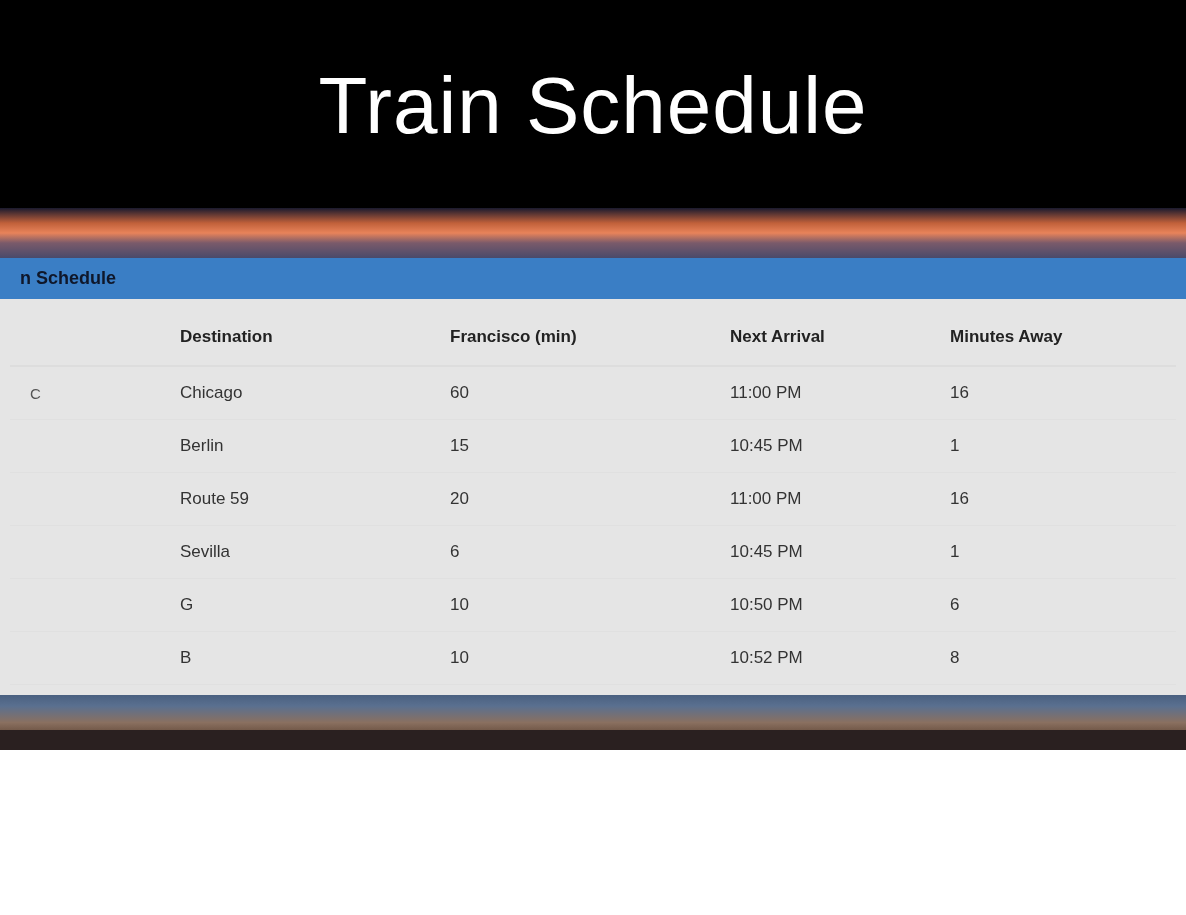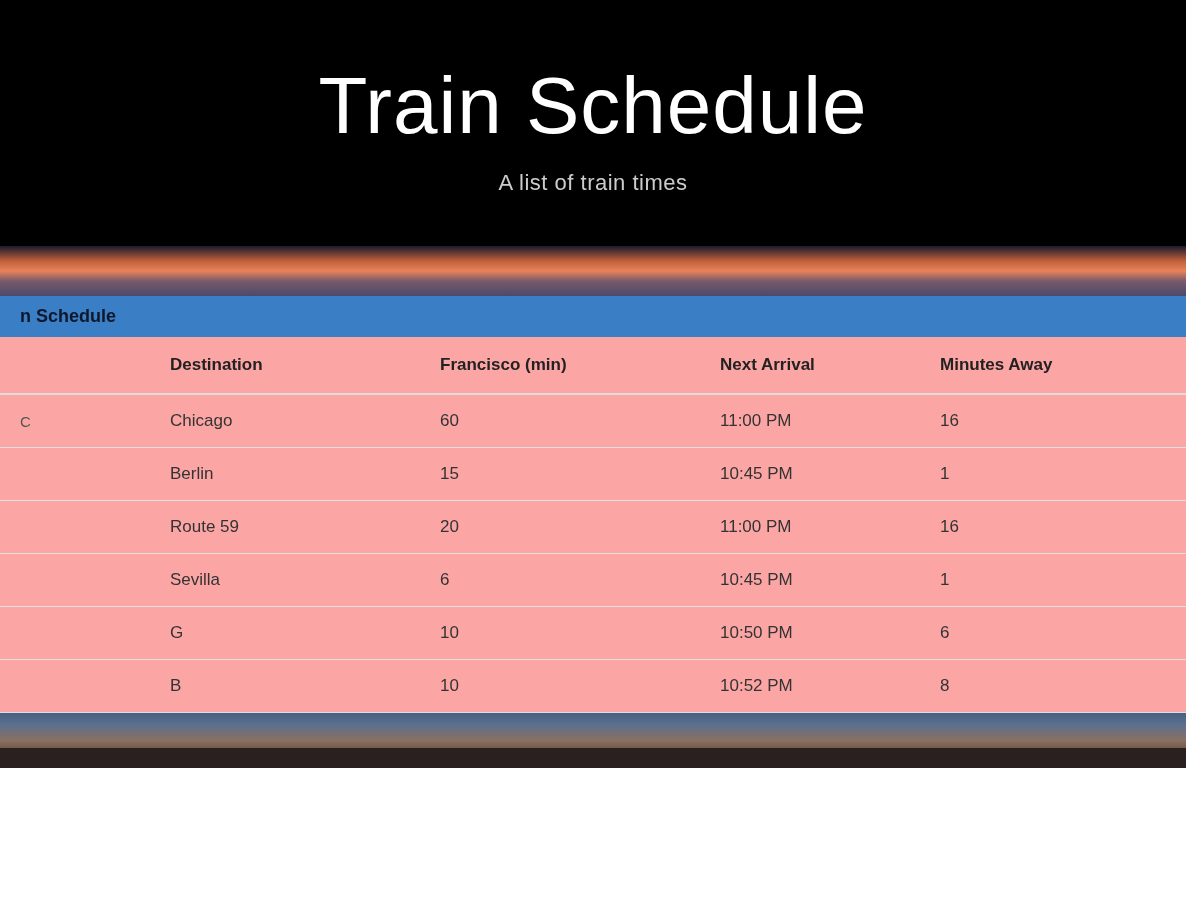--- a/index.html
+++ b/index.html
@@ -22,21 +22,21 @@
       color: #fff;
       text-align: center;
       padding: 60px 20px 50px;
       width: 100%;
     }
 
     .hero-title {
       font-size: 80px;
       font-weight: 300;
       letter-spacing: 1px;
-      margin-bottom: 18px;
+      margin-bottom: 6px;
     }
 
     .hero-subtitle {
       font-size: 22px;
       font-weight: 400;
       color: #ccc;
       letter-spacing: 0.5px;
     }
 
     
@@ -58,23 +58,23 @@
       background: #3a7ec5;
       color: #0f172a;
       padding: 10px 20px;
       font-size: 18px;
       font-weight: 600;
       width: 100%;
     }
 
     
     .table-section {
-      background: #fca5a5;
-      width: 100%;
-      padding: 0;
+      background: #e5e5e5;
+      width: 100%;
+      padding: 10px;
     }
 
     table {
       width: 100%;
       border-collapse: collapse;
       font-size: 17px;
     }
 
     thead tr {
       border-bottom: 2px solid #ddd;
@@ -142,21 +142,20 @@
       right: 0;
       height: 20px;
       background: #2a2020;
     }
   </style>
 </head>
 <body>
 
 <div class="hero">
   <h1 class="hero-title">Train Schedule</h1>
-  <p class="hero-subtitle">A list of train times</p>
 </div>
 
 <div class="image-strip-top"></div>
 
 <div class="nav-bar">
   <span>n Schedule</span>
 </div>
 
 <div class="table-section">
   <table>

